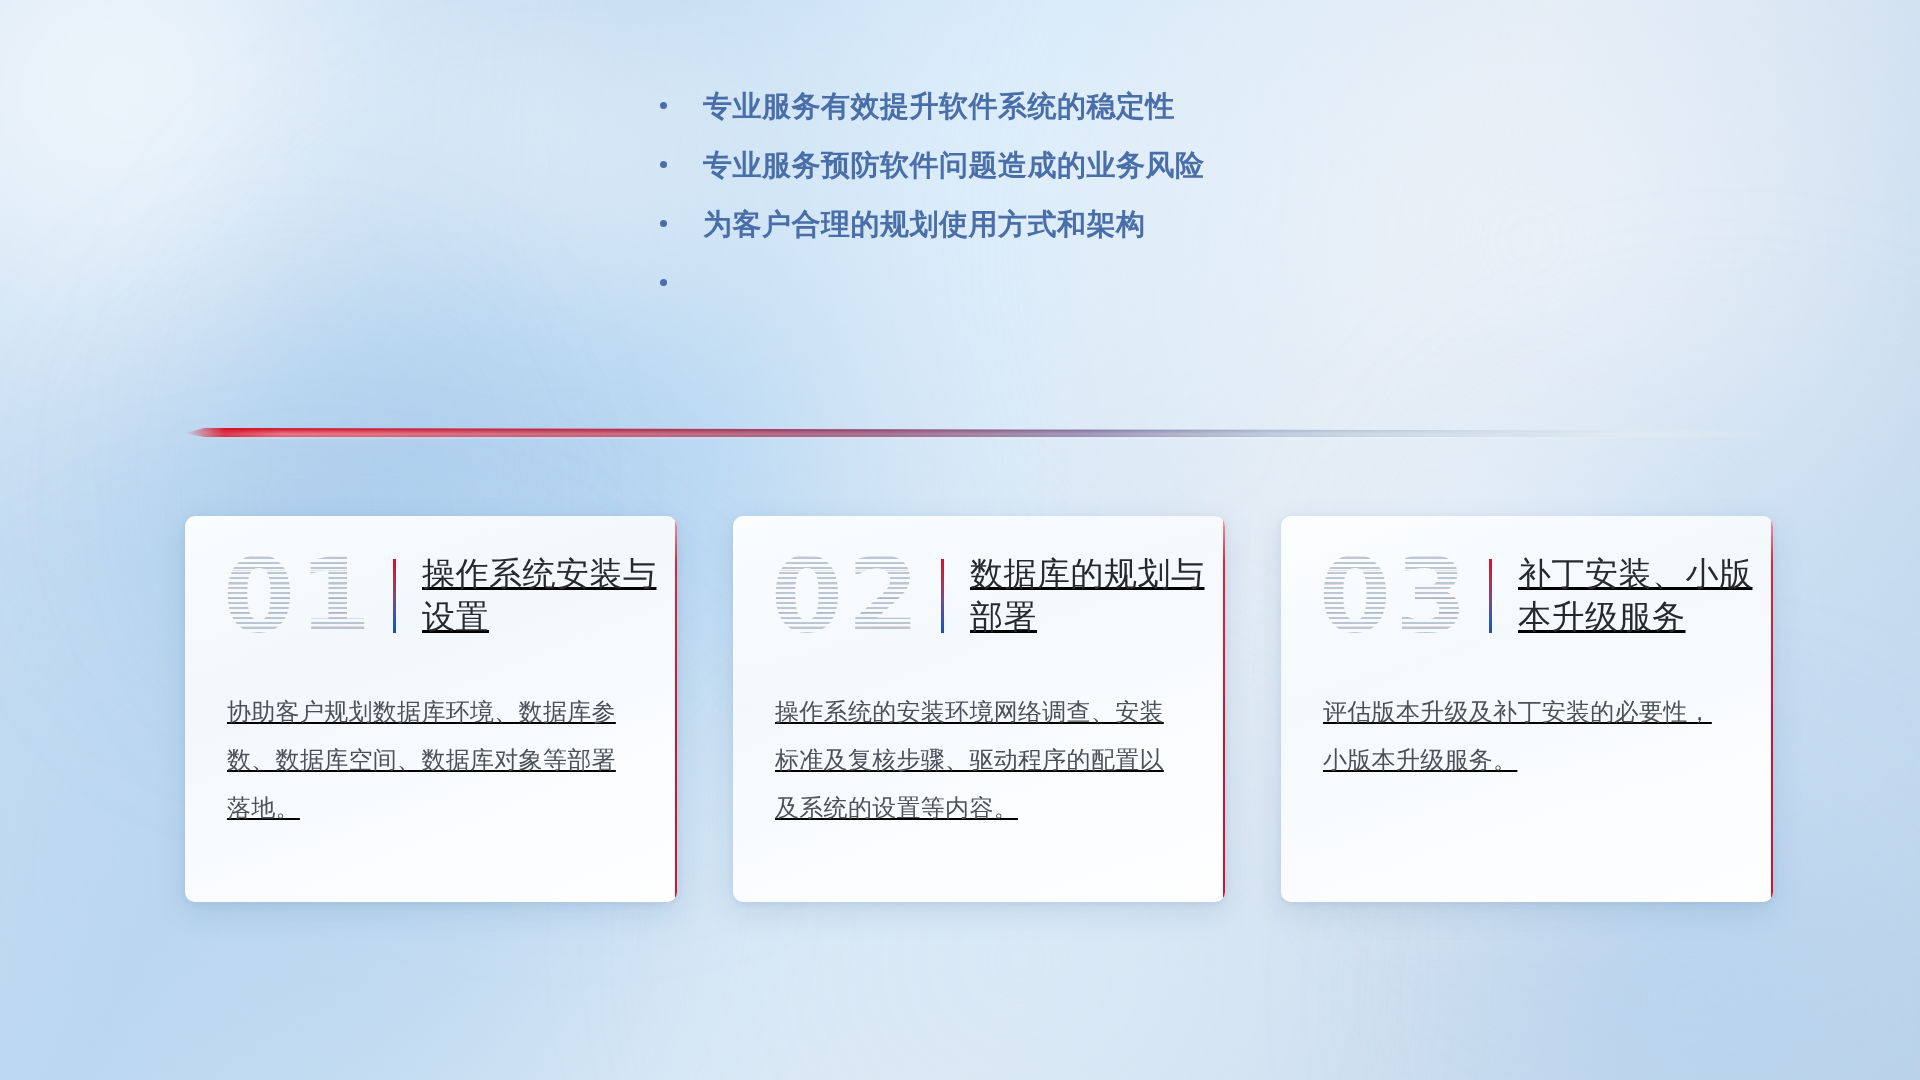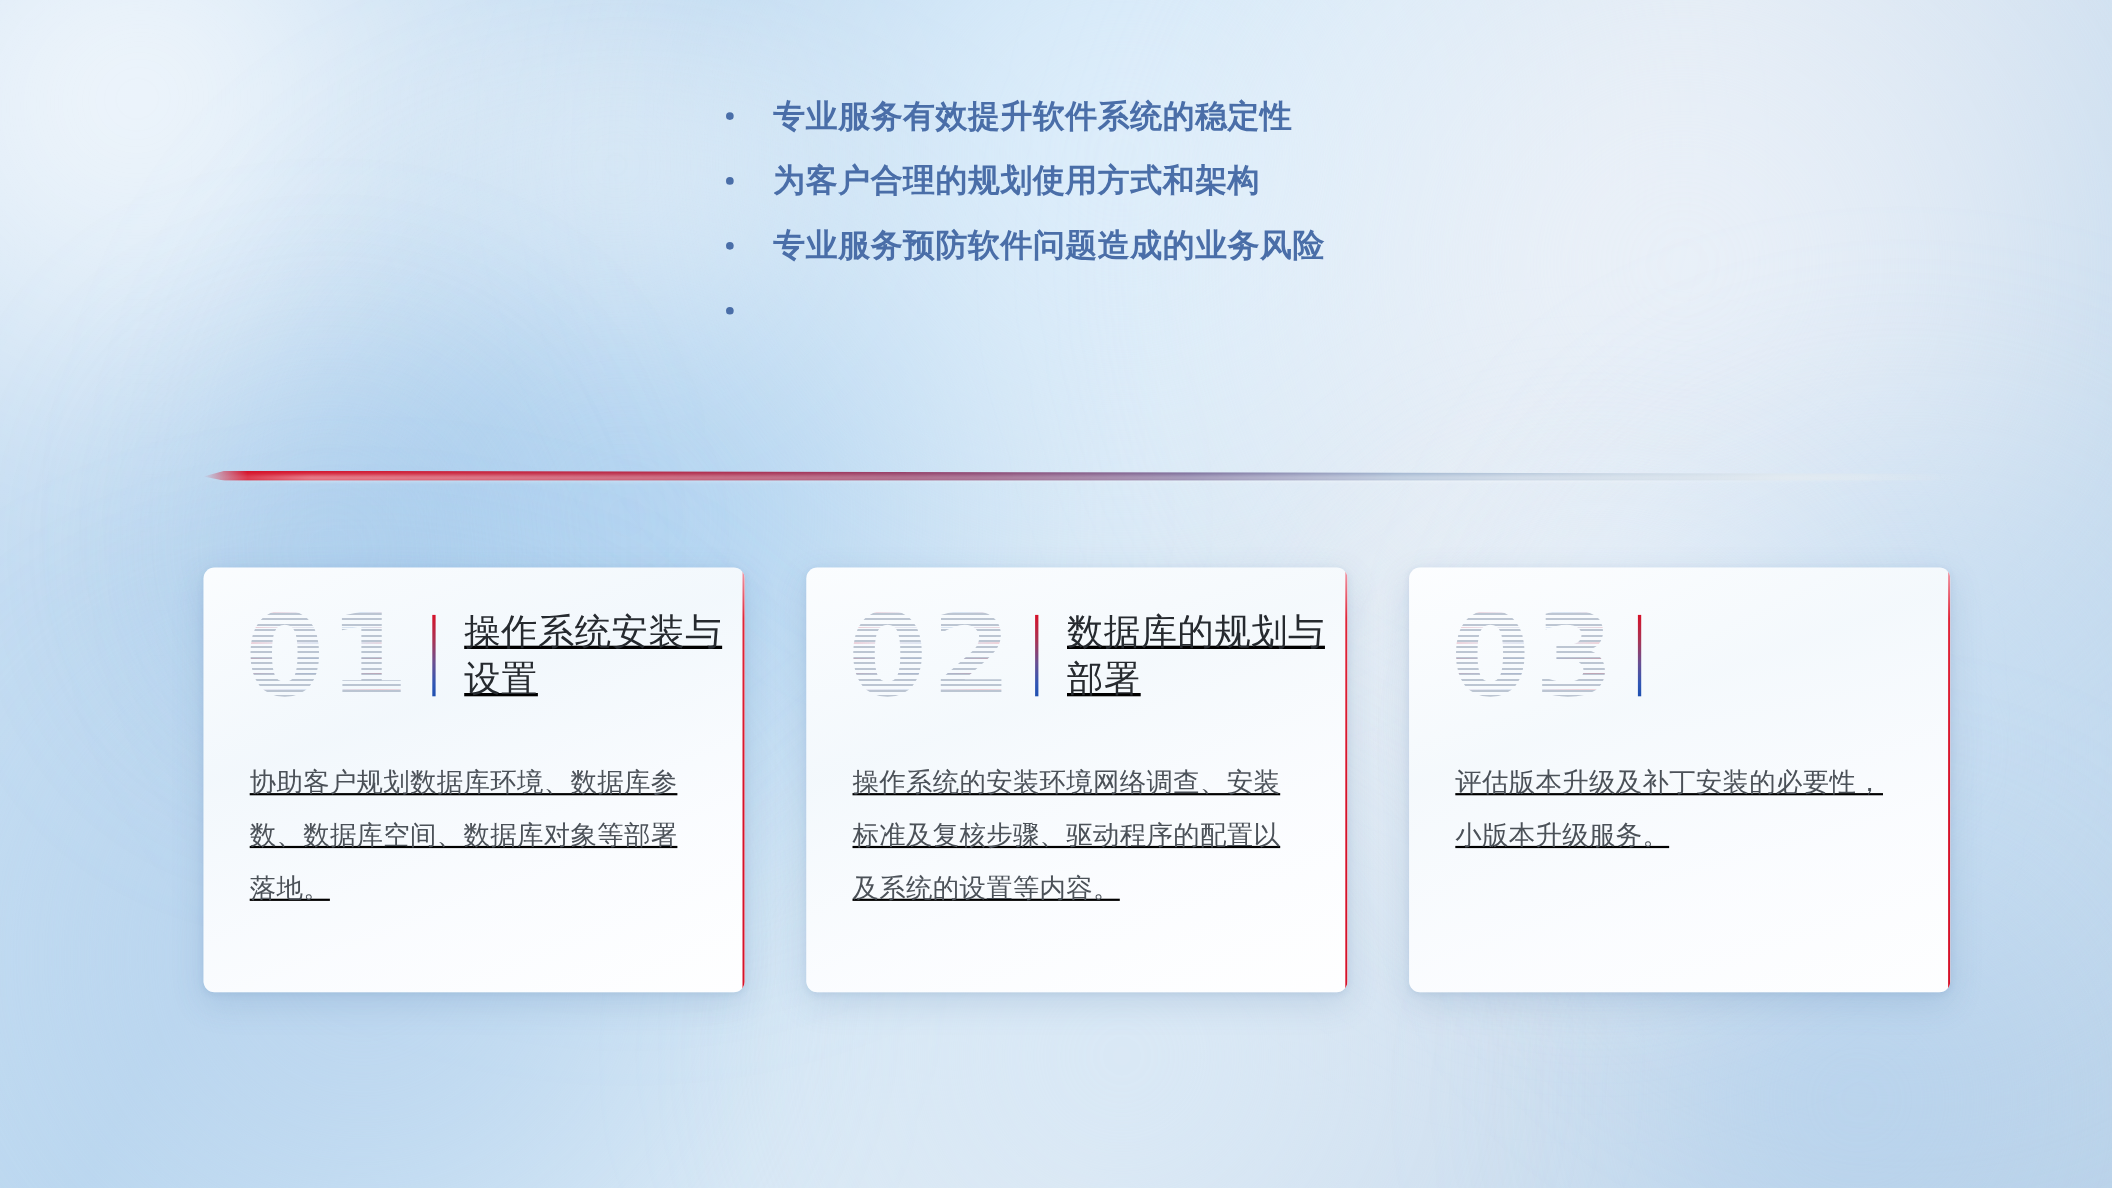--- a/index.html
+++ b/index.html
@@ -218,25 +218,25 @@
   <div class="blob b11"></div>
 </div>
 
 <div id="bullets">
   <div class="bullet">
     <span class="dot"></span>
     <span>专业服务有效提升软件系统的稳定性</span>
   </div>
   <div class="bullet">
     <span class="dot"></span>
+    <span>专业服务预防软件问题造成的业务风险</span>
+  </div>
+  <div class="bullet">
+    <span class="dot"></span>
     <span>为客户合理的规划使用方式和架构</span>
-  </div>
-  <div class="bullet">
-    <span class="dot"></span>
-    <span>专业服务预防软件问题造成的业务风险</span>
   </div>
   <div class="bullet">
     <span class="dot"></span>
   </div>
 </div>
 
 <div id="divider">
   <div class="line"></div>
   <div class="glow"></div>
 </div>
@@ -270,17 +270,18 @@
   </div>
 
   <div class="card">
     <div class="topline"></div>
     <div class="card-head">
       <div class="num">
         <div class="glyph">03</div>
         <div class="glyph tint">03</div>
       </div>
       <div class="vbar"></div>
+      <div class="card-title">补丁安装、小版本升级服务</div>
     </div>
     <div class="card-body">评估版本升级及补丁安装的必要性，小版本升级服务。</div>
   </div>
 
 </div>
 
 </body></html>

